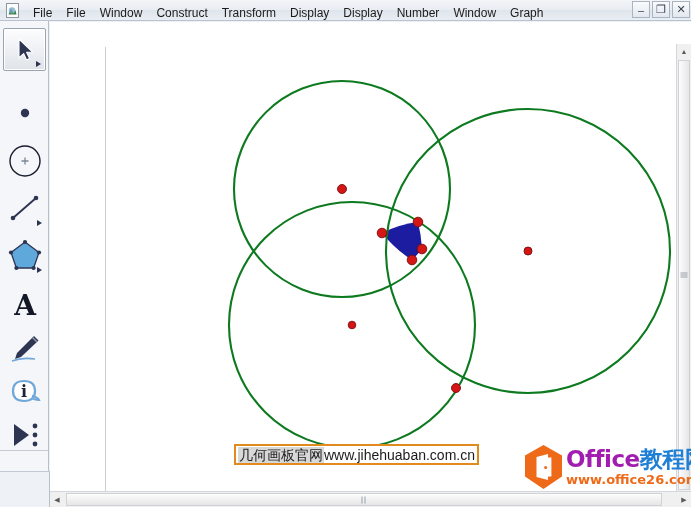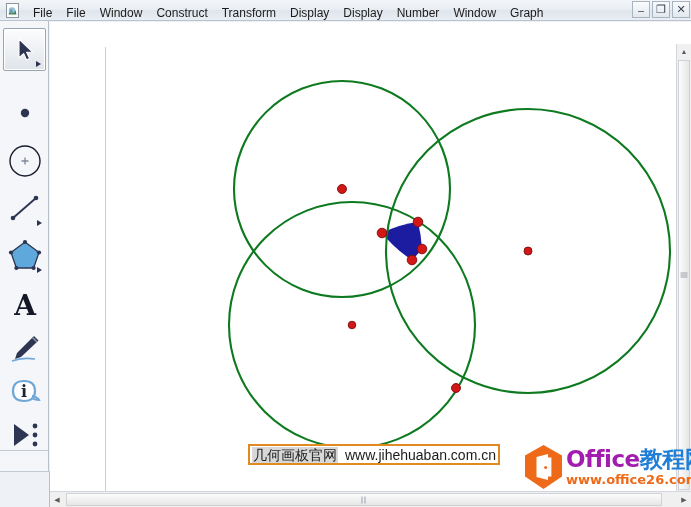--- a/index.html
+++ b/index.html
@@ -255,21 +255,21 @@
     height: 36px;
     background: #eef1f5;
     border-top: 1px solid #c3cad3;
     border-right: 1px solid #b6bfca;
     box-sizing: border-box;
   }
 
   
   .wm-text {
     position: absolute;
-    left: 248px;
+    left: 234px;
     top: 444px;
     height: 21px;
     border: 2px solid #e08a20;
     background: #ffffff;
     display: flex;
     align-items: center;
     padding: 0 2px;
     box-sizing: border-box;
     z-index: 40;
   }
@@ -279,21 +279,20 @@
     color: #222222;
     background: #d8d8d8;
     line-height: 16px;
     padding: 0 1px;
   }
   .wm-text .wm-url {
     font-family: "Liberation Sans", sans-serif;
     font-size: 14px;
     color: #1b1b1b;
     line-height: 16px;
-    padding-left: 7px;
   }
 
   .wm-office {
     position: absolute;
     right: 2px;
     bottom: 16px;
     width: 166px;
     height: 48px;
     z-index: 45;
     display: flex;

